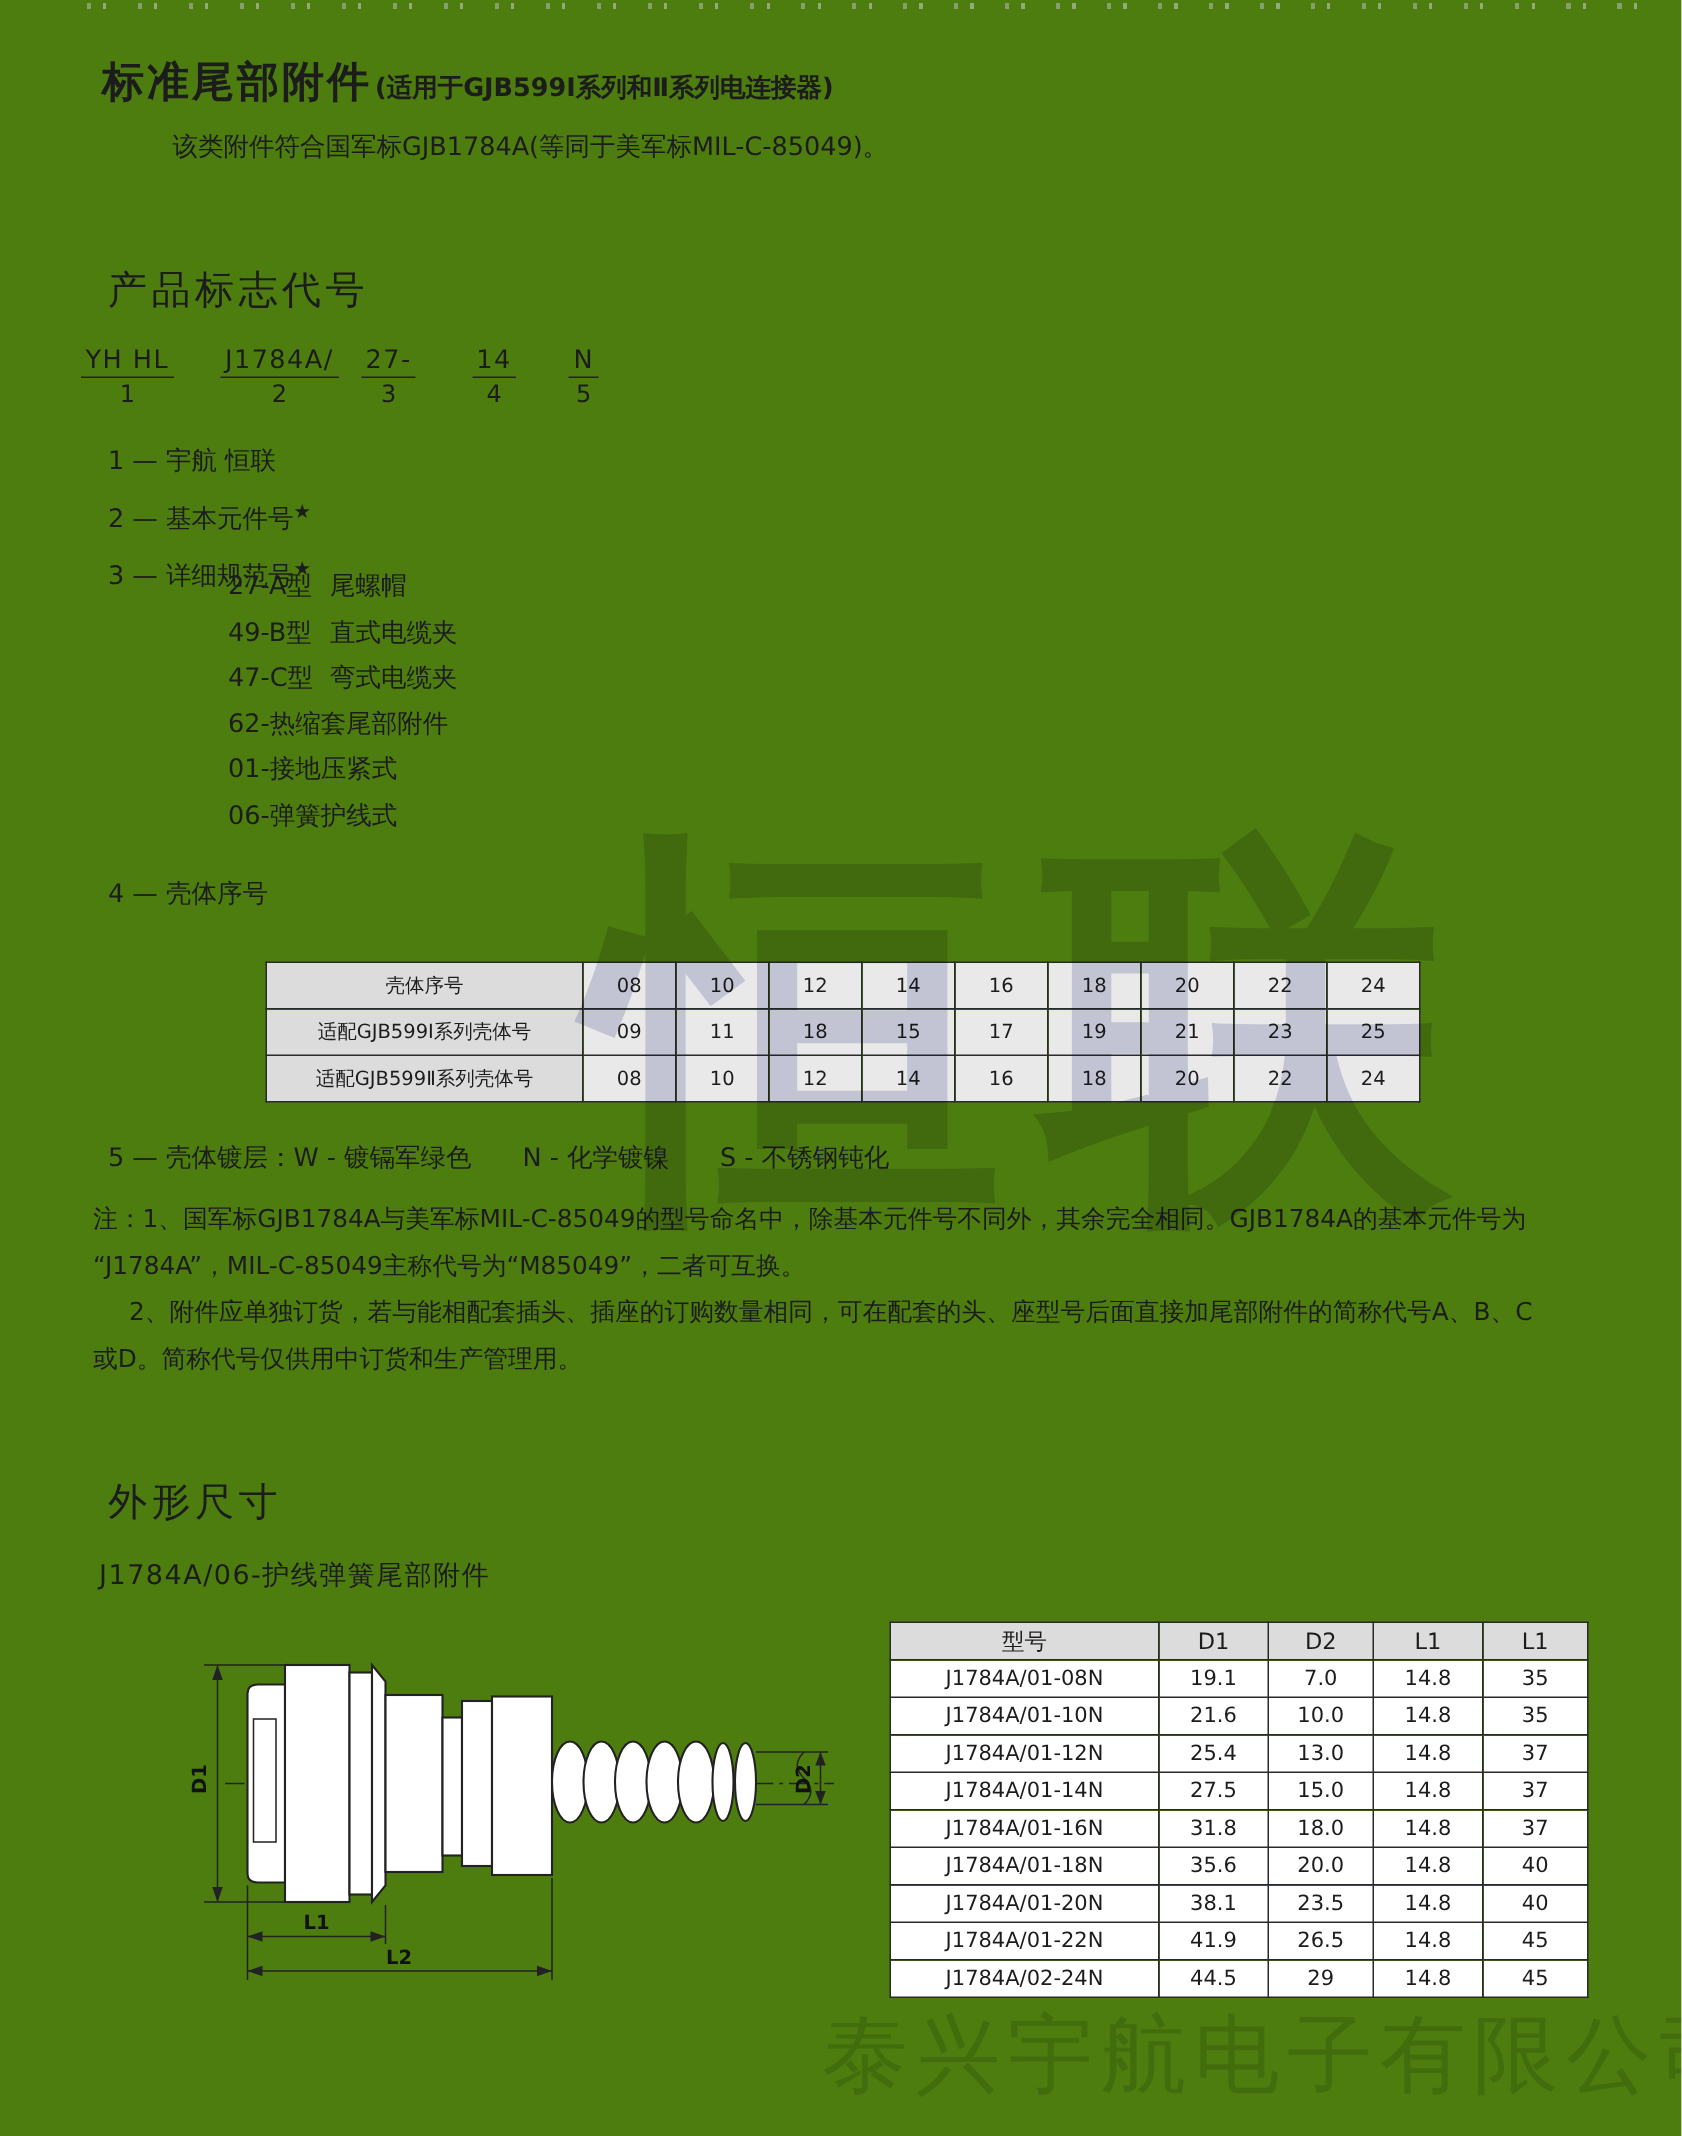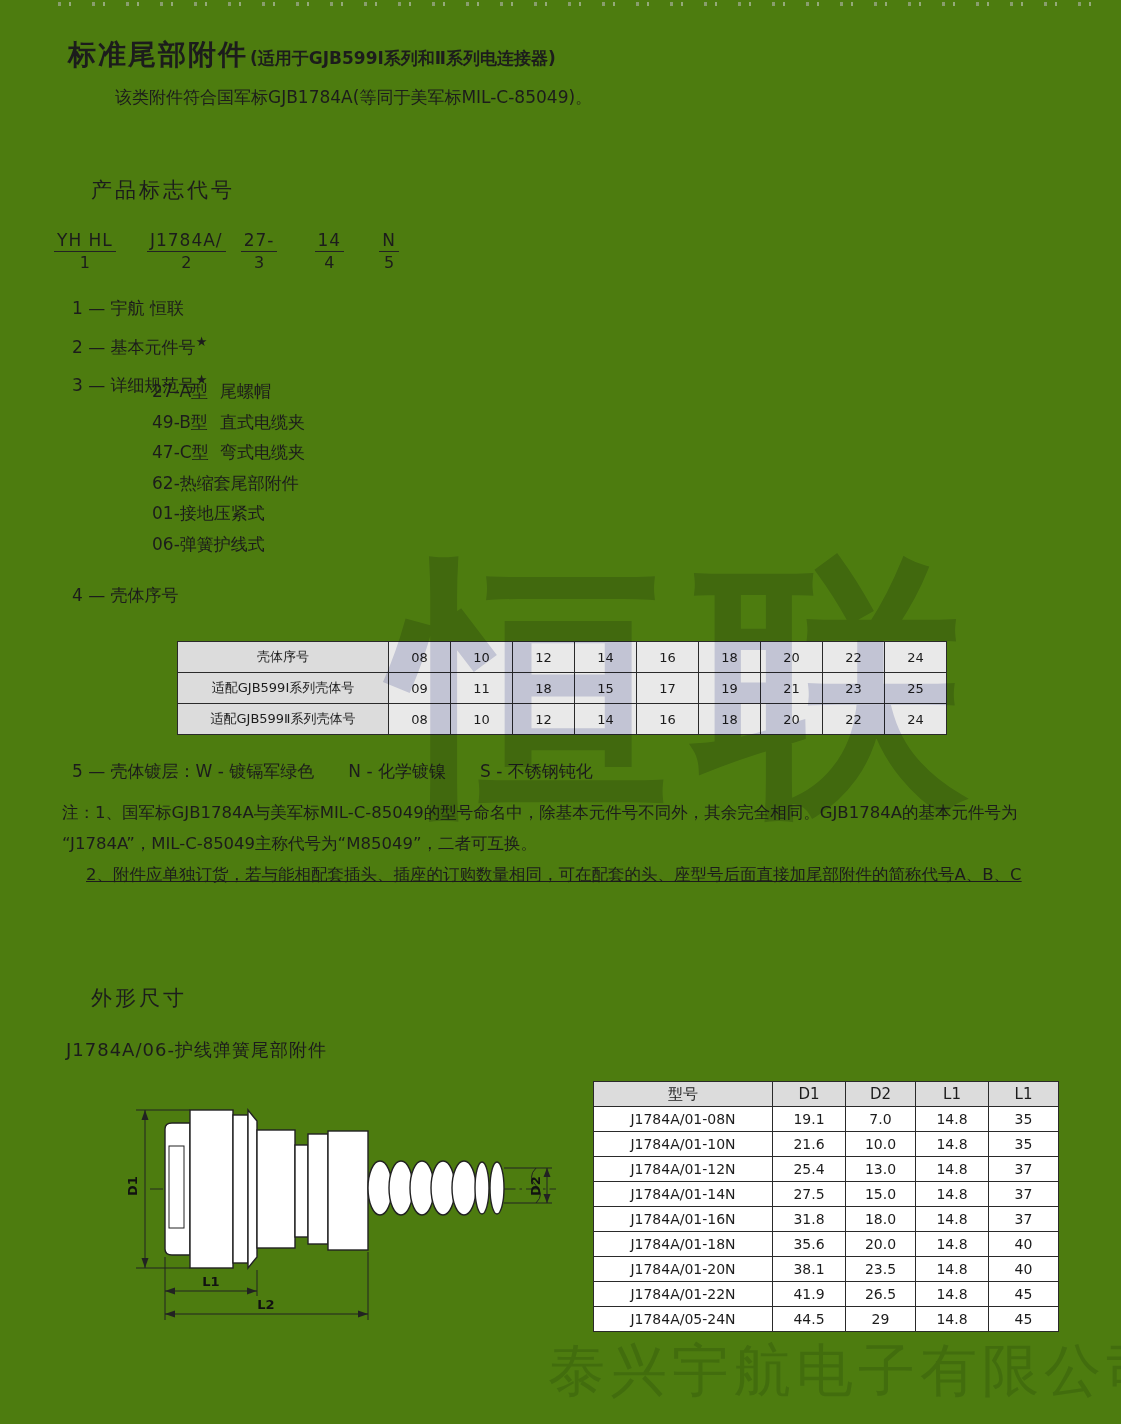--- a/index.html
+++ b/index.html
@@ -6,37 +6,37 @@
   .page{position:relative;width:1121px;height:1424px;background:#4d7c0f;overflow:hidden;
         font-family:"DejaVu Sans","Liberation Sans",sans-serif;color:#1c1c1c;}
   
   .top-strip{position:absolute;top:2px;left:58px;width:1054px;height:4px;opacity:.55;
     background:repeating-linear-gradient(90deg,#b9b9b9 0 3px,transparent 3px 11px,#cfcfcf 11px 13px,transparent 13px 34px);}
   
   .title-row{position:absolute;left:68px;top:36px;white-space:nowrap;}
   .title{font-size:28px;font-weight:bold;letter-spacing:2px;}
   .title-note{font-size:17px;font-weight:bold;margin-left:2px;}
   .intro{position:absolute;left:115px;font-size:17px;white-space:nowrap;}
-  .h2{position:absolute;font-size:21px;letter-spacing:3px;white-space:nowrap;margin-left:19px;}
+  .h2{position:absolute;font-size:26px;letter-spacing:3px;white-space:nowrap;}
   
   .code-diagram{position:absolute;left:54px;top:230px;white-space:nowrap;}
   .code-part{display:inline-block;text-align:center;vertical-align:top;font-size:17px;}
   .code-part .t{display:block;border-bottom:1.5px solid #222;padding:0 3px 1px 3px;letter-spacing:1px;}
   .code-part .n{display:block;font-size:16px;padding-top:1px;}
   .g1{margin-left:26px;} .g2{margin-left:10px;} .g3{margin-left:32px;} .g4{margin-left:30px;}
   .block-items{position:absolute;left:72px;top:286px;font-size:17px;line-height:34px;white-space:nowrap;}
   .block-items sup{font-size:13px;}
   .block-subs{position:absolute;left:152px;top:376px;font-size:17px;line-height:30.5px;white-space:nowrap;}
   .block-subs .code{display:inline-block;min-width:68px;}
   .line-item{white-space:nowrap;}
   .item4{position:absolute;left:72px;top:584px;font-size:17px;}
   .item5{position:absolute;left:72px;top:760px;font-size:17px;white-space:nowrap;}
   .notes{position:absolute;left:62px;top:797px;font-size:16.5px;line-height:31px;width:1020px;}
   .notes .nline{white-space:nowrap;}
-  .notes .indent{padding-left:24px;text-decoration:underline;}
+  .notes .indent{padding-left:24px;}
   
   table{border-collapse:collapse;table-layout:fixed;}
   td,th{border:1.4px solid #2a2a2a;text-align:center;font-weight:normal;overflow:hidden;}
   .shell-table{position:absolute;left:177px;top:641px;font-size:13px;}
   .shell-table td{height:28px;background:#e9e9e9;}
   .shell-table td.hdr{background:#dcdcdc;}
   .dim-table{position:absolute;left:593px;top:1081px;font-size:14px;}
   .dim-table th{height:22px;background:#dcdcdc;font-size:15px;}
   .dim-table td{height:22px;background:#fff;}
   .subtitle{position:absolute;left:66px;top:1038px;font-size:18px;letter-spacing:1px;white-space:nowrap;}
@@ -160,20 +160,21 @@
     </tr>
   </tbody>
     </table>
 
   <div class="item5">5 — 壳体镀层：W - 镀镉军绿色　　N - 化学镀镍　　S - 不锈钢钝化</div>
 
   <div class="notes">
     <div class="nline">注：1、国军标GJB1784A与美军标MIL-C-85049的型号命名中，除基本元件号不同外，其余完全相同。GJB1784A的基本元件号为</div>
     <div class="nline">“J1784A”，MIL-C-85049主称代号为“M85049”，二者可互换。</div>
     <div class="nline indent">2、附件应单独订货，若与能相配套插头、插座的订购数量相同，可在配套的头、座型号后面直接加尾部附件的简称代号A、B、C</div>
+    <div class="nline">或D。简称代号仅供用中订货和生产管理用。</div>
   </div>
 
   <div class="h2" style="left:72px;top:984px;">外形尺寸</div>
   <div class="subtitle">J1784A/06-护线弹簧尾部附件</div>
 
   <svg class="drawing" width="485" height="255" viewBox="0 0 485 255">
     <defs>
       <pattern id="xh" width="7" height="7" patternUnits="userSpaceOnUse" patternTransform="rotate(45)">
         <rect width="7" height="7" fill="#fff"></rect>
         <line x1="0" y1="0" x2="0" y2="7" stroke="#444" stroke-width="1"></line>
@@ -301,21 +302,21 @@
       <td>40</td>
     </tr>
     <tr>
       <td>J1784A/01-22N</td>
       <td>41.9</td>
       <td>26.5</td>
       <td>14.8</td>
       <td>45</td>
     </tr>
     <tr>
-      <td>J1784A/05-24N</td>
+      <td>J1784A/02-24N</td>
       <td>44.5</td>
       <td>29</td>
       <td>14.8</td>
       <td>45</td>
     </tr>
   </tbody>
     </table>
 
   <div class="wm wm-center">恒联</div>
   <div class="wm wm-bottom">泰兴宇航电子有限公司</div>

